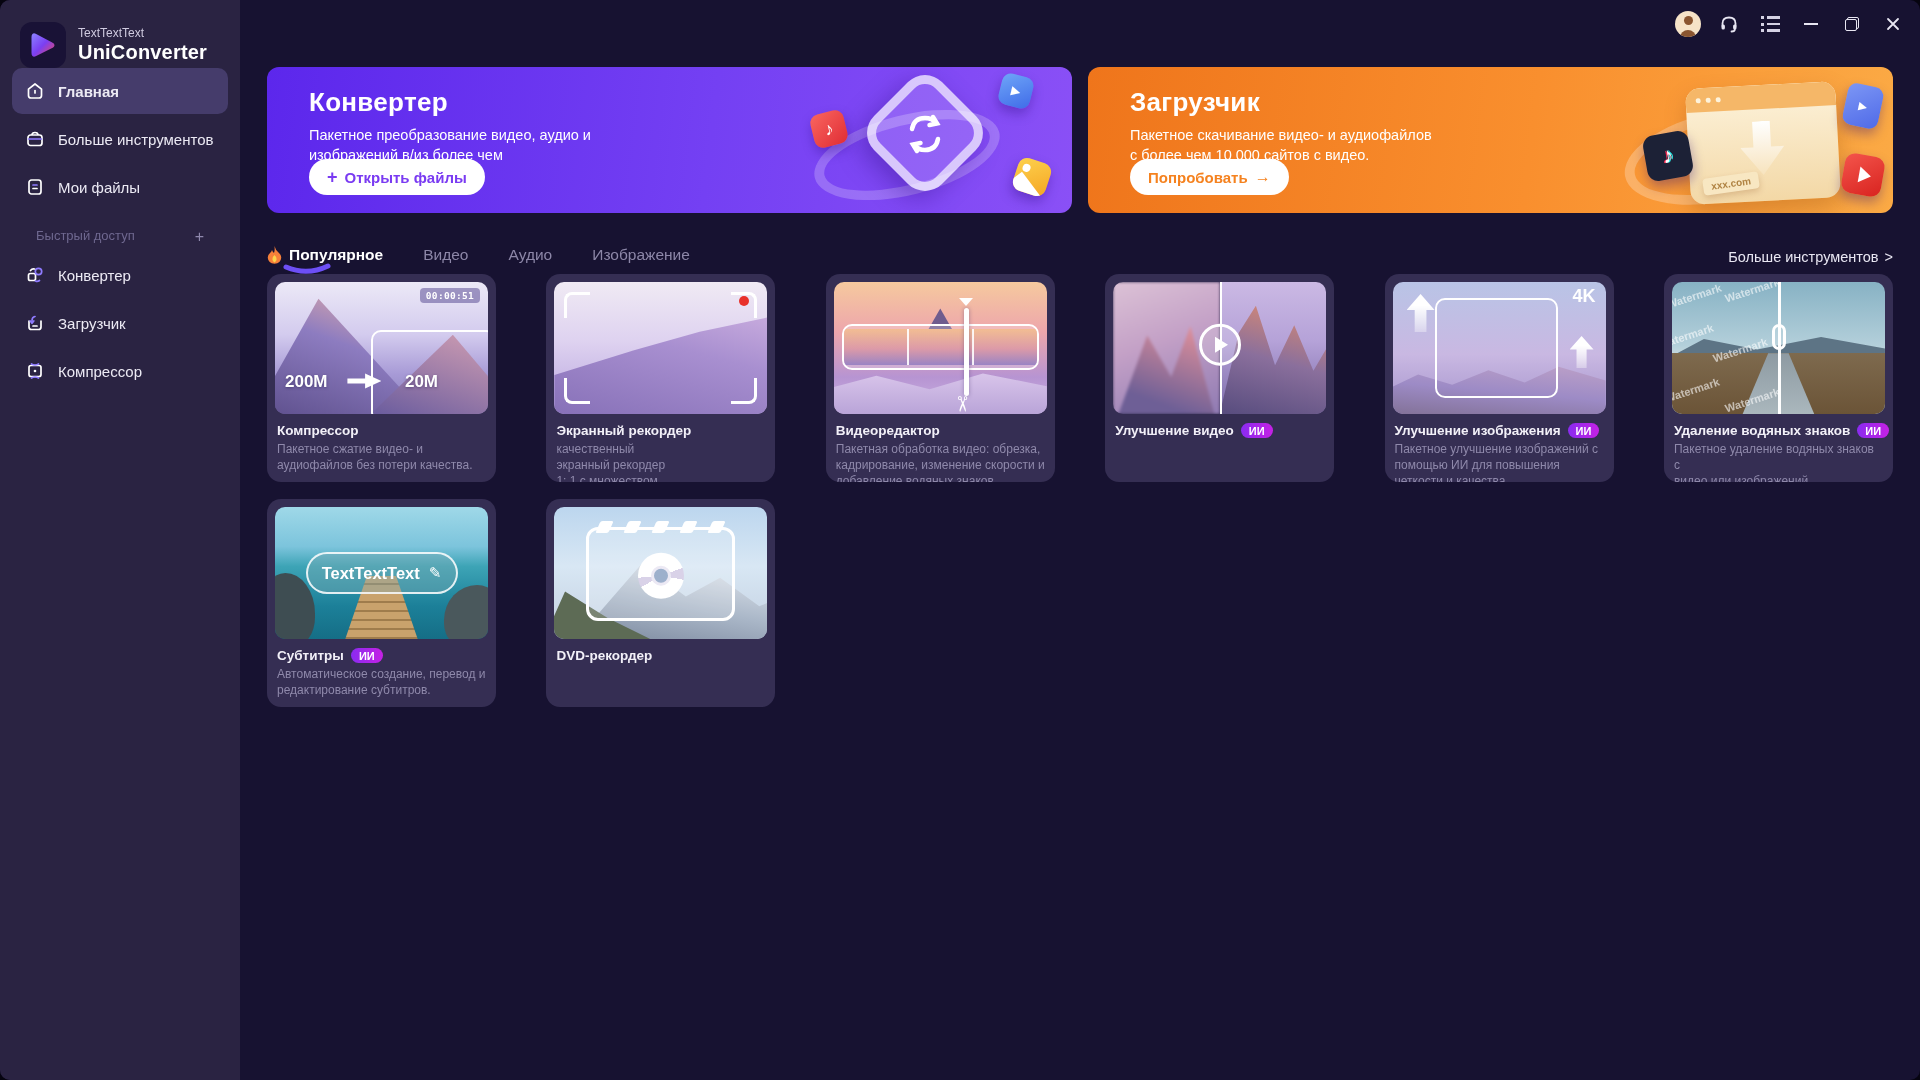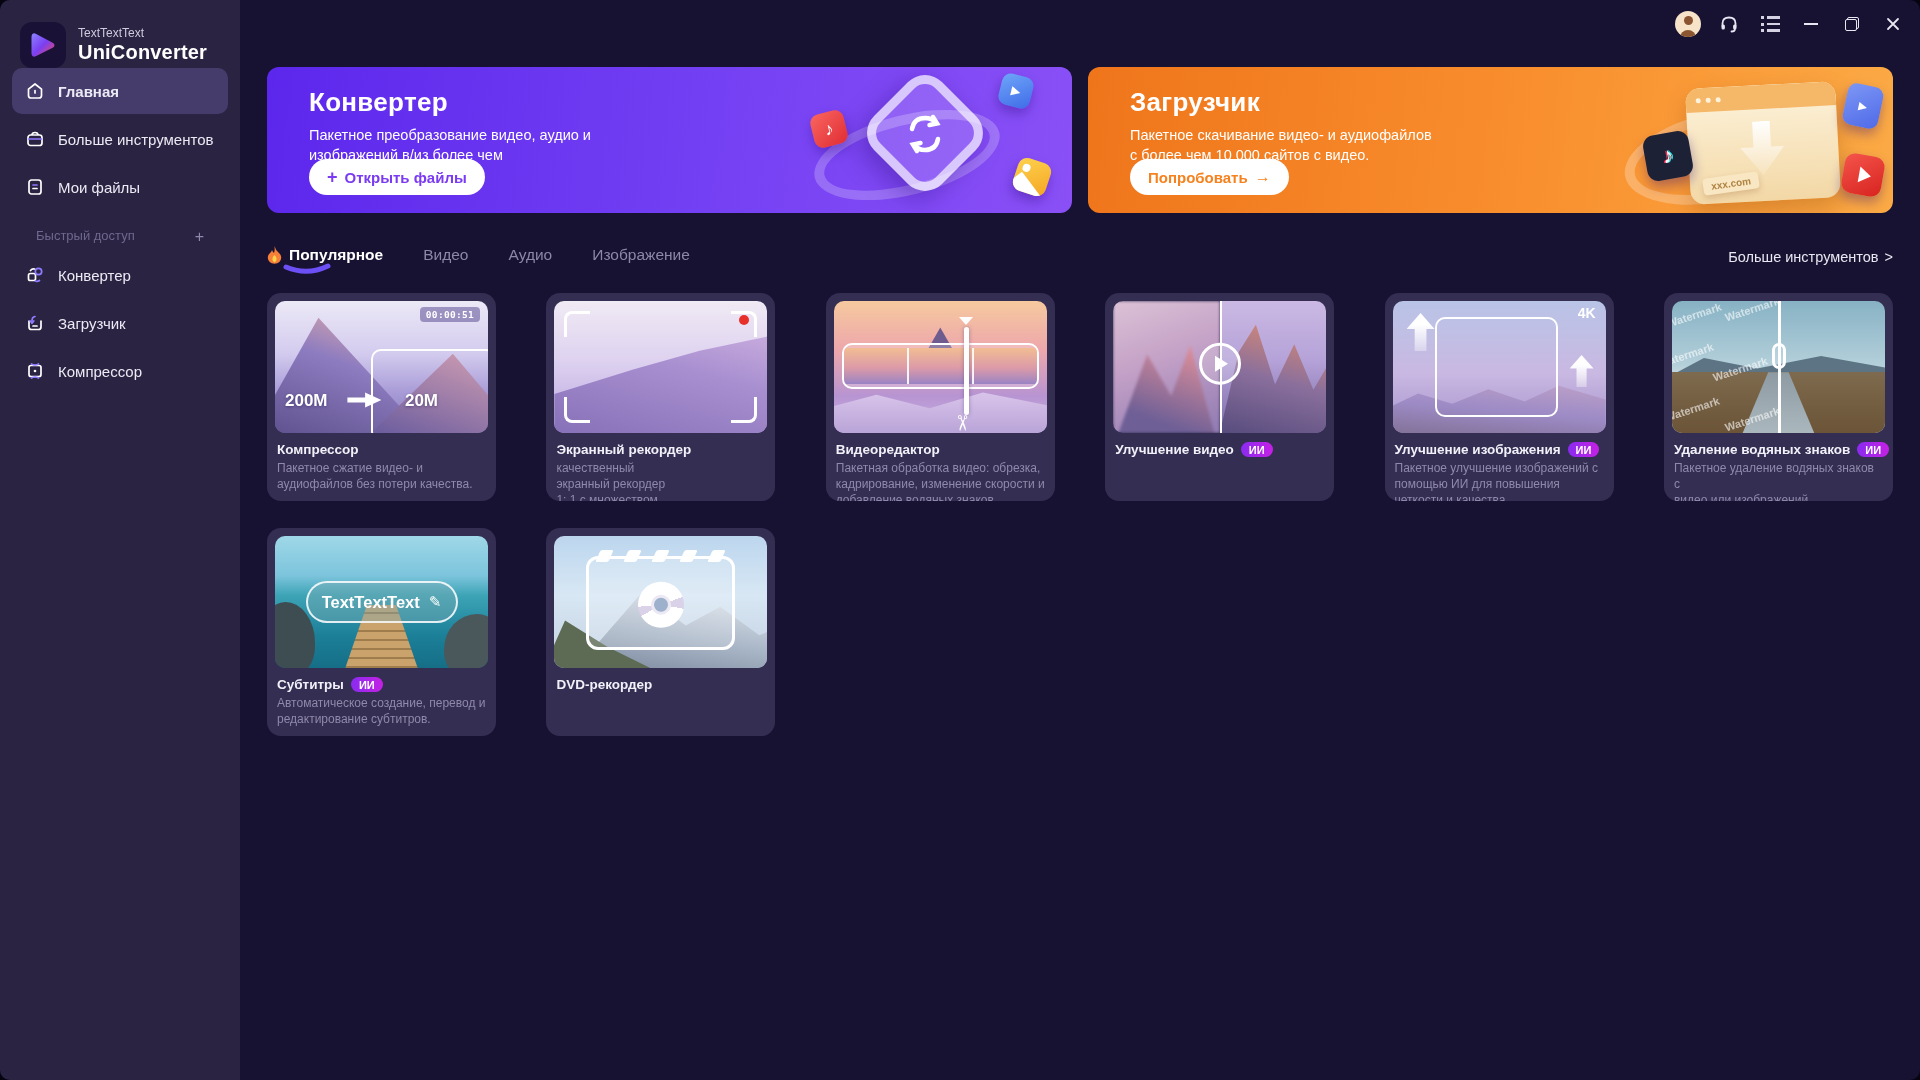--- a/index.html
+++ b/index.html
@@ -72,21 +72,21 @@
   .o-film { width:36px; height:42px; border-radius:9px; background:linear-gradient(145deg,#7d97f5,#4f6ae8); left:252px; top:18px; transform:rotate(12deg); font-size:11px; }
 
   
   .tabsrow { display:flex; align-items:center; margin-top:27px; height:34px; }
   .tab { display:flex; align-items:center; gap:7px; margin-right:40px; font-size:15.5px; color:#8d87a8; cursor:pointer; position:relative; padding-bottom:4px; }
   .tab.active { color:#ffffff; font-weight:bold; }
   .tab.active .swoosh { position:absolute; left:16px; bottom:-7px; }
   .more-link { margin-left:auto; color:#e9e7f3; font-size:14.5px; cursor:pointer; display:flex; gap:6px; align-items:center; }
 
   
-  .grid { margin-top:19px; display:grid; grid-template-columns:repeat(6,229px); justify-content:space-between; row-gap:27px; }
+  .grid { display:grid; grid-template-columns:repeat(6,229px); justify-content:space-between; row-gap:17px; }
   .card { width:229px; height:208px; background:#352e53; border-radius:14px; padding:8px 8px 0 8px; overflow:hidden; cursor:pointer; }
   .thumb { position:relative; width:213px; height:132px; border-radius:10px; overflow:hidden; }
   .card-title { display:flex; align-items:center; gap:7px; margin:9px 2px 0 2px; font-size:13.5px; font-weight:bold; color:#f2f0f8; white-space:nowrap; }
   .ai-badge { flex:0 0 auto; background:linear-gradient(90deg,#8a2bf0,#c521e4); color:#fff; font-size:11px; font-weight:bold; padding:1.5px 8px; border-radius:10px; }
   .card-desc { margin:4px 2px 0 2px; font-size:12px; line-height:1.32; color:#8f89ab; white-space:pre-line; }
   .mono { font-family:"DejaVu Sans Mono",monospace; }
 
   .mt { position:absolute; bottom:0; }
   
   .th1 { background:linear-gradient(180deg,#ece9f7 0%,#d3cbee 40%,#a79ad6 70%,#837bb4 100%); }
@@ -121,21 +121,21 @@
   .th4l { position:absolute; left:0; top:0; bottom:0; width:50%; background:linear-gradient(160deg,#dcc2d6 0%,#c3a0c6 45%,#8f7ab2 100%); filter:blur(1.5px); }
   .th4l::before { content:""; position:absolute; left:5%; bottom:0; width:90%; height:70%; background:linear-gradient(200deg,#e0909a 10%,#6e5f96 80%); clip-path:polygon(0 100%,30% 15%,55% 60%,75% 5%,100% 100%); }
   .th4r { position:absolute; right:0; top:0; bottom:0; width:50%; background:linear-gradient(180deg,#cbb9e4 0%,#b5a2d8 45%,#7a6aa8 100%); }
   .th4r::before { content:""; position:absolute; left:0; bottom:0; width:100%; height:82%; background:linear-gradient(195deg,#d88a74 5%,#8a6f9c 50%,#574c7e 100%); clip-path:polygon(0 100%,18% 25%,34% 0,52% 55%,70% 18%,88% 60%,100% 40%,100% 100%); }
   .split-line { position:absolute; left:50%; top:0; bottom:0; width:2.5px; background:#fff; }
   .play-circle { position:absolute; left:50%; top:50%; transform:translate(-50%,-58%); width:42px; height:42px; border:3px solid #fff; border-radius:50%; background:rgba(255,255,255,.18); display:flex; align-items:center; justify-content:center; }
   .play-circle::before { content:""; width:0; height:0; border-left:13px solid #fff; border-top:8px solid transparent; border-bottom:8px solid transparent; margin-left:4px; }
   
   .th5 { background:linear-gradient(180deg,#b9c4e6 0%,#c9b8e2 55%,#a493cc 100%); }
   .th5 .m1 { left:0; width:100%; height:46%; background:linear-gradient(185deg,#c9a9c8 0%,#9d8bc6 60%,#837298 100%); clip-path:polygon(0 55%,12% 35%,28% 52%,45% 28%,62% 48%,78% 22%,100% 45%,100% 100%,0 100%); }
-  .label-4k { position:absolute; top:4px; right:10px; font-size:14px; font-weight:800; color:#fff; }
+  .label-4k { position:absolute; top:4px; right:10px; font-size:18px; font-weight:800; color:#fff; }
   .enh-frame { position:absolute; left:42px; right:48px; top:16px; bottom:16px; border:2.5px solid #fff; border-radius:10px; }
   .arrow-up { position:absolute; background:linear-gradient(180deg,#ffffff 30%,rgba(255,255,255,.35)); clip-path:polygon(50% 0,100% 42%,71% 42%,71% 100%,29% 100%,29% 42%,0 42%); }
   .a-up1 { left:14px; top:12px; width:28px; height:38px; }
   .a-up2 { right:12px; top:54px; width:24px; height:32px; }
   
   .th6 { background:linear-gradient(180deg,#87b2c4 0%,#b3cfda 48%,#c4d8de 55%); }
   .th6 .ground { left:0; width:100%; height:46%; background:linear-gradient(180deg,#7e6a4e 0%,#6b5437 100%); }
   .th6 .hills { position:absolute; left:0; top:40%; width:100%; height:16%; background:#5d7485; clip-path:polygon(0 100%,15% 20%,40% 70%,70% 10%,100% 65%,100% 100%); }
   .th6 .road { position:absolute; left:30%; bottom:0; width:40%; height:46%; background:linear-gradient(180deg,#8d9aa2,#aab7bd); clip-path:polygon(38% 0,62% 0,92% 100%,8% 100%); }
   .wm { position:absolute; color:rgba(255,255,255,.6); font-size:11px; font-weight:bold; transform:rotate(-18deg); }

